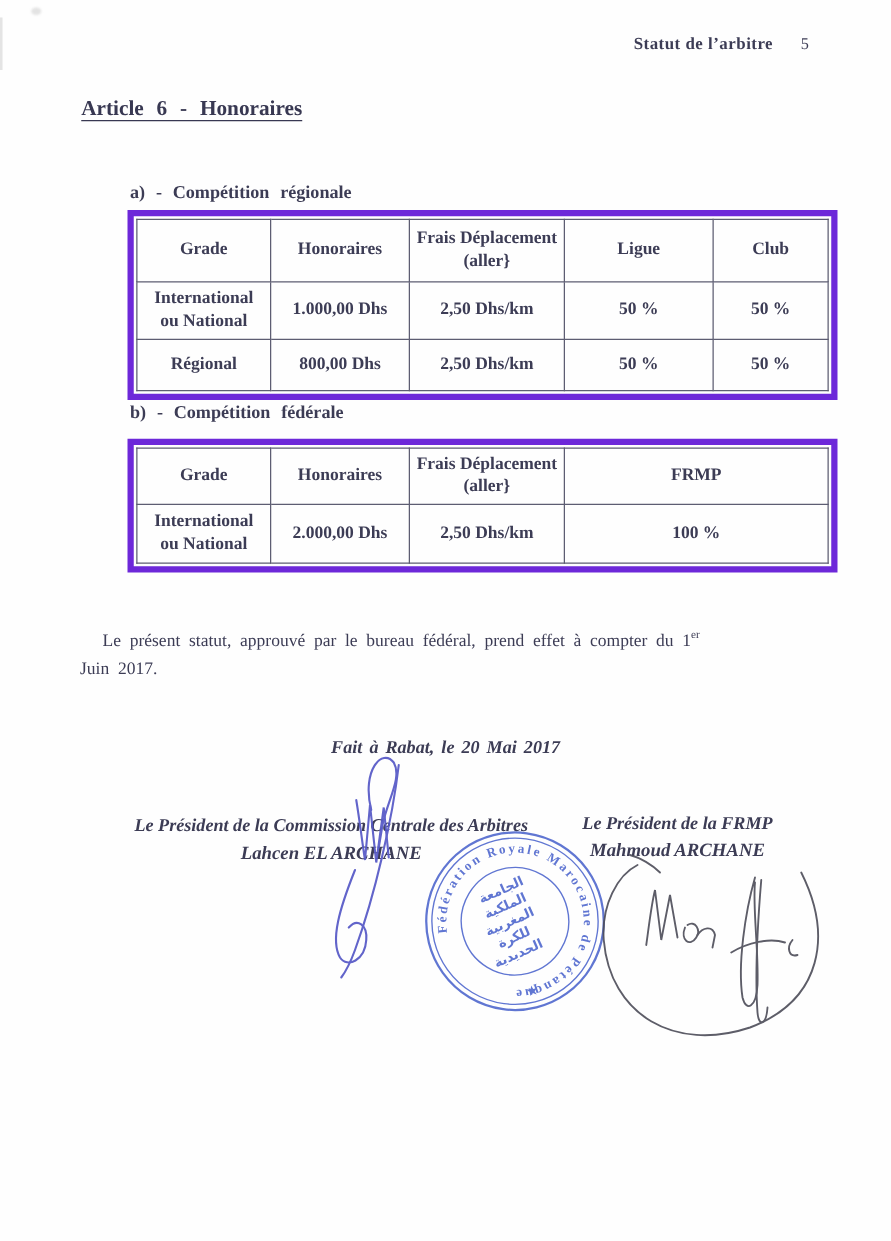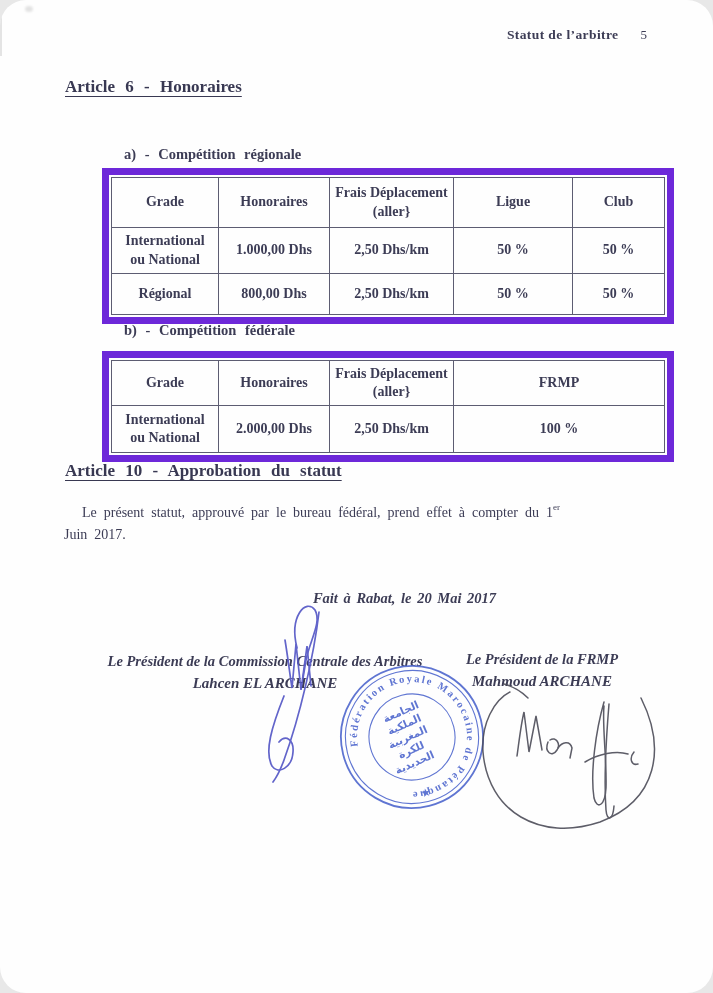--- a/index.html
+++ b/index.html
@@ -1,45 +1,44 @@
 <!DOCTYPE html>
 <html><head>
 <meta charset="utf-8">
 <style>
   html,body { margin:0; padding:0; background:#e8e8e8; }
   .page {
     position:relative; width:713px; height:993px; margin:0 auto;
     background:#fefefe; overflow:hidden;
     font-family:"Liberation Serif","DejaVu Serif",serif;
     color:#3c3c55;
-    border-radius:26px;
   }
   .abs { position:absolute; }
   .preline { white-space:pre-line; }
 
   .hdr { top:27px; right:66px; display:flex; align-items:baseline; gap:22px; }
   .hdr .t { font-size:13.5px; font-weight:bold; letter-spacing:.4px; }
   .hdr .n { font-size:13px; }
 
   .art-heading {
     left:65px; font-size:17px; font-weight:bold; word-spacing:6px;
     text-decoration:underline; text-underline-offset:4px; color:#383852;
   }
   .body-text { font-size:14px; word-spacing:5px; line-height:22px; }
-  .sub-label { left:124px; font-size:14.5px; font-weight:bold; word-spacing:5px; }
+  .sub-label { left:104px; font-size:14.5px; font-weight:bold; word-spacing:5px; }
 
-  .table-wrap { border:7px solid #6d28d9; padding:2px; background:#fefefe; }
+  .table-wrap { border:5px solid #6d28d9; padding:2px; background:#fefefe; }
   table.doc { border-collapse:collapse; table-layout:fixed; width:553px; }
   table.doc th, table.doc td {
     border:1.4px solid #5d5d72; text-align:center; vertical-align:middle;
     font-weight:bold; font-size:14px; color:#3c3c55; line-height:1.3;
     padding:2px 4px; overflow:hidden;
   }
 
-  .fait { font-style:italic; font-weight:bold; font-size:14.5px; word-spacing:2px;margin-left:48px; }
+  .fait { font-style:italic; font-weight:bold; font-size:14.5px; word-spacing:2px; }
   .signatory { text-align:center; }
   .signatory .title { font-style:italic; font-weight:bold; font-size:14.5px; }
   .signatory .name  { font-style:italic; font-weight:bold; font-size:15px; margin-top:5px; }
 
   sup.ord { font-size:9px; position:relative; top:-1px; }
 
   .overlay { pointer-events:none; }
   .speck { width:8px; height:6px; background:#c9c9c9; border-radius:50%;
            filter:blur(1px); opacity:.5; }
   .edge-line { width:2px; height:42px; background:#d8d8d8; opacity:.7; }
@@ -119,21 +118,20 @@
         <td class="preline">International
 ou National</td>
         <td>2.000,00  Dhs</td>
         <td>2,50 Dhs/km</td>
         <td>100  %</td>
       </tr>
     </tbody>
       </table>
   </div>
 
-  <div class="abs art-heading" style="top:461px;">Article 10 - Approbation du statut</div>
   <div class="abs body-text" style="left:64px; top:497px; width:586px; word-spacing:3.5px;">
     <span style="margin-left:18px;">Le présent statut, approuvé par le bureau fédéral, prend effet à compter du 1</span><sup class="ord">er</sup><br>
     <span>Juin 2017.</span>
   </div>
 
   <div class="abs fait" style="left:50%; transform:translateX(-50%); top:590px;">Fait à Rabat, le 20 Mai 2017</div>
 
   <div class="abs signatory" style="left:83px; top:653px; width:364px;">
     <div class="title">Le Président de la Commission Centrale des Arbitres</div>
     <div class="name">Lahcen EL ARCHANE</div>

